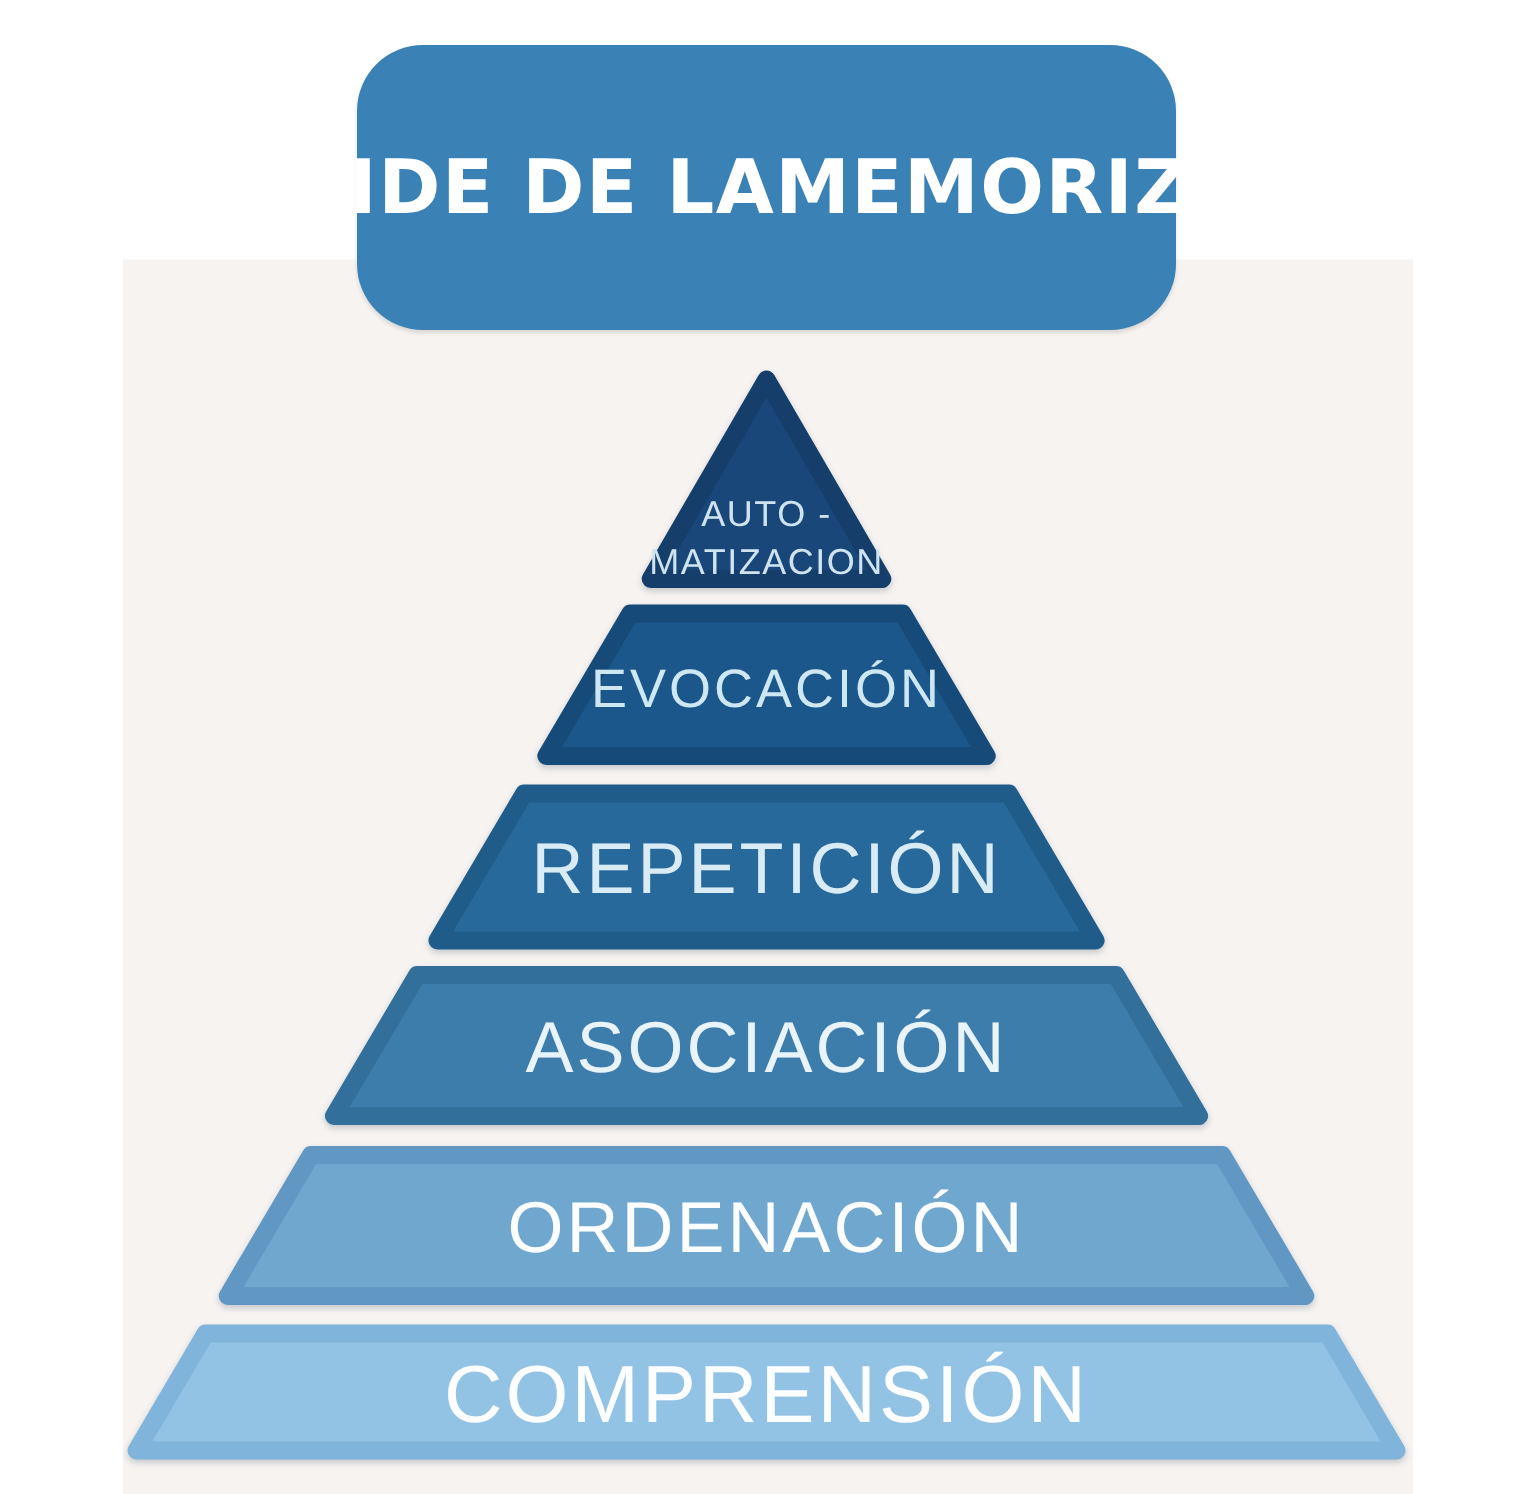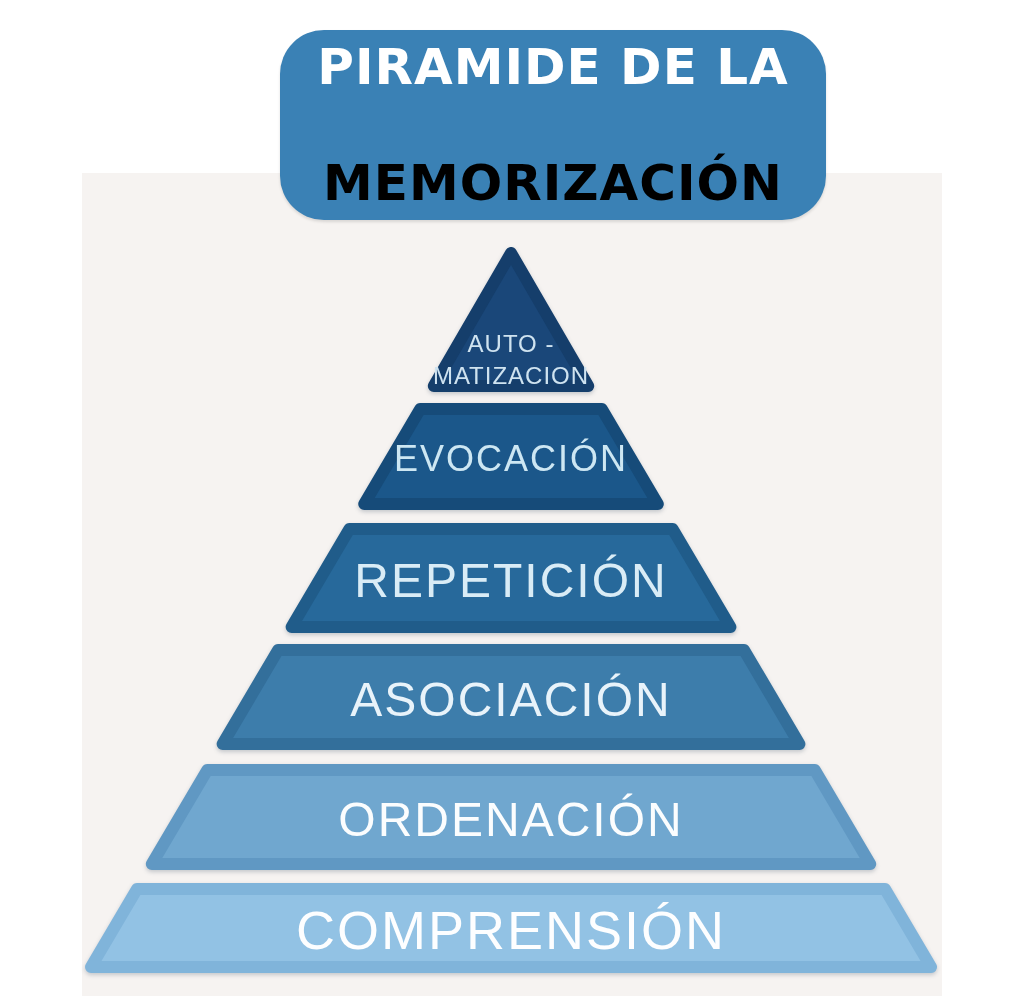--- a/index.html
+++ b/index.html
@@ -8,23 +8,22 @@
     background:#ffffff;
     font-family:"Liberation Sans",sans-serif;
   }
   .panel{
     position:absolute;left:82px;top:173px;width:860px;height:823px;
     background:#f6f3f1;
   }
   .title-box{
     position:absolute;left:238px;top:30px;width:546px;height:190px;
     border-radius:44px;background:#3a81b5;
-    display:flex;flex-direction:column;align-items:center;justify-content:space-between;
+    display:flex;flex-direction:row;align-items:center;justify-content:center;
     box-shadow:0 2px 3px rgba(0,0,0,0.12);
-    margin-left:42px;
   }
   .title-box span{
     display:block;color:#ffffff;
     font-family:"DejaVu Sans",sans-serif;font-weight:bold;
     font-size:50px;line-height:74px;letter-spacing:1px;
     white-space:nowrap;
   }
   .pyramid-svg{position:absolute;left:0;top:0;}
   .pyramid-svg path{filter:drop-shadow(0 2px 2px rgba(20,40,70,0.22));}
   .pyramid-svg text{
@@ -32,21 +31,21 @@
     text-anchor:middle;
   }
 </style>
 </head>
 <body style="background: rgb(255, 255, 255);">
 
 <div class="panel" style="background: rgb(246, 243, 241);"></div>
 
 <div class="title-box" style="background: rgb(58, 129, 181);">
   <span style="color: rgb(255, 255, 255);">PIRAMIDE DE LA</span>
-  <span style="color: #000000;">MEMORIZACIÓN</span>
+  <span style="color: #ffffff;">MEMORIZACIÓN</span>
 </div>
 
 <svg class="pyramid-svg" width="1024" height="996" viewBox="0 0 1024 996">
     <g>
       <path d="M 511 253 L 588.2 386 L 433.8 386 Z" fill="#1a4779" stroke="#153e6b" stroke-width="12" stroke-linejoin="round"></path>
       <text x="511" y="343" dominant-baseline="central" fill="#cfe3f0" font-size="24" letter-spacing="1">AUTO -</text>
       <text x="511" y="375" dominant-baseline="central" fill="#cfe3f0" font-size="24" letter-spacing="1">MATIZACION</text>
     </g>
     <g>
       <path d="M 420.2 409 L 601.8 409 L 657.8 504 L 364.2 504 Z" fill="#1b578a" stroke="#164b79" stroke-width="12" stroke-linejoin="round"></path>

